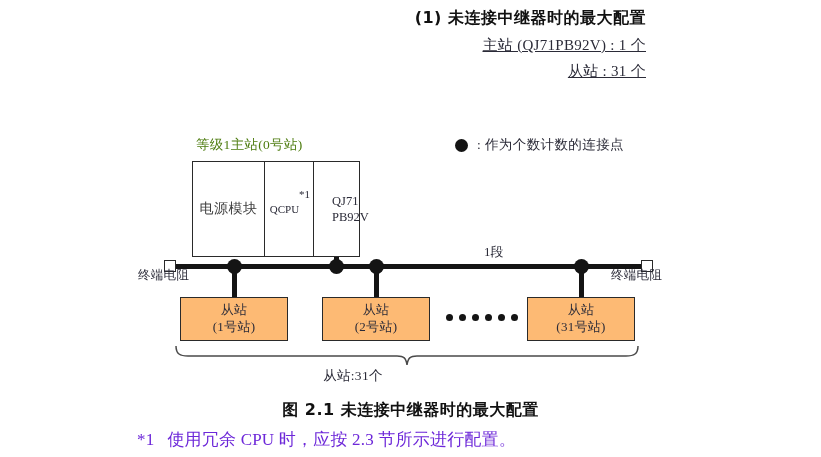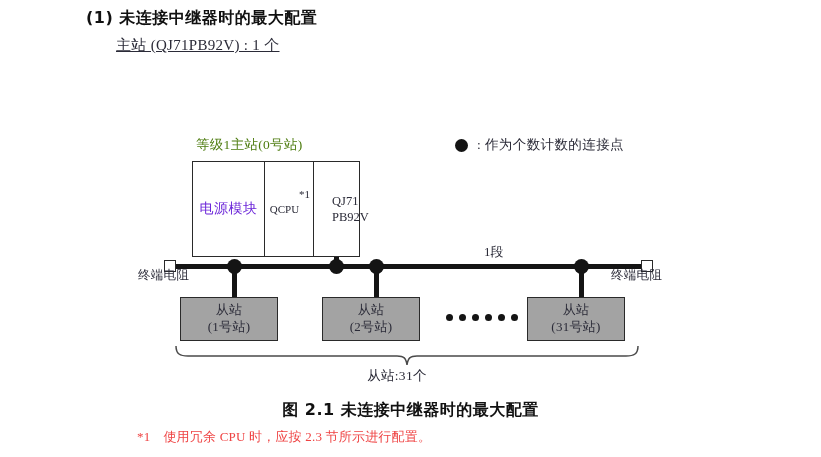--- a/index.html
+++ b/index.html
@@ -11,21 +11,21 @@
     width: 821px;
     height: 457px;
     position: relative;
     font-family: "Liberation Serif", "DejaVu Serif", serif;
     color: #1a1a1a;
     overflow: hidden;
   }
   .abs { position: absolute; }
 
   
-  #heading-block { left: 86px; top: 8px; width: 560px; }
+  #heading-block { left: 86px; top: 8px; width: 560px; text-align: right; }
   #heading-title {
     font-family: "DejaVu Sans", "Liberation Sans", sans-serif;
     font-weight: bold;
     font-size: 16px;
     letter-spacing: 0.5px;
     color: #111111;
     white-space: nowrap;
   }
   .spec-line {
     font-size: 15px;
@@ -57,21 +57,21 @@
   }
   .master-cell {
     box-sizing: border-box;
     display: flex; align-items: center; justify-content: center;
     position: relative;
   }
   #cell-power { width: 73px; border-right: 1.4px solid #2a2a2a; }
   #cell-cpu   { width: 50px; border-right: 1.4px solid #2a2a2a;
                 justify-content: flex-start; padding-left: 5px; }
   #cell-net   { width: 45px; justify-content: flex-start; padding-left: 18px; }
-  #power-text { font-size: 14px; color: #6d28d9; letter-spacing: 0.5px; }
+  #power-text { font-size: 14px; color: #404040; letter-spacing: 0.5px; }
   #cpu-text   { font-size: 11px; color: #2b2b38; }
   #cpu-note   { position: absolute; right: 3px; top: 26px; font-size: 11px; color: #2b2b38; }
   #net-text   { font-size: 12.5px; color: #2b2b38; line-height: 1.28; }
 
   
   #master-drop { left: 334px; top: 257px; width: 5px; height: 12px; background: #141414; }
 
   
   #bus-line { left: 170px; top: 264px; width: 476px; height: 5px; background: #141414; }
   .bus-node {
@@ -83,57 +83,58 @@
     border: 1.5px solid #2a2a2a; box-sizing: border-box; top: 260px;
   }
   .term-label { font-size: 12.5px; color: #2b2b38; top: 267px; white-space: nowrap; letter-spacing: 0.3px; }
   #seg-label { left: 452px; top: 243px; font-size: 13px; color: #2b2b38; white-space: nowrap; margin-left: 32px; }
 
   
   .slave-drop { width: 5px; height: 30px; background: #141414; top: 267px; }
 
   
   .slave-box {
-    width: 98px; height: 44px; top: 297px;
+    width: 108px; height: 44px; top: 297px;
     border: 1.4px solid #2a2a2a; box-sizing: border-box;
-    background: #a3a3a3;
+    background: #fdba74;
     display: flex; flex-direction: column;
     align-items: center; justify-content: center;
     line-height: 1.3;
   }
   .slave-box span { font-size: 13px; color: #2b2b38; letter-spacing: 0.3px; }
 
   
   #ellipsis { left: 446px; top: 314px; display: flex; gap: 6px; }
   #ellipsis i { width: 7px; height: 7px; border-radius: 50%; background: #141414; display: block; }
 
   
   #brace-wrap { left: 172px; top: 345px; }
   #total-label { left: 0; top: 367px; width: 732px; text-align: center;
-                 font-size: 13.5px; color: #2b2b38; letter-spacing: 0.3px; margin-left: 44px; }
+                 font-size: 13.5px; color: #2b2b38; letter-spacing: 0.3px; }
   #total-shift { position: relative; left: -13px; }
 
   
   #caption {
     left: 0; top: 400px; width: 821px; text-align: center;
     font-family: "DejaVu Sans", "Liberation Sans", sans-serif;
     font-weight: bold; font-size: 16px; color: #111111; letter-spacing: 0.5px;
   }
   #footnote {
-    left: 137px; top: 428px; font-size: 13px; color: #ef4444;
+    left: 137px; top: 428px; font-size: 17px; color: #6d28d9;
     white-space: nowrap; letter-spacing: 0.2px;
   }
   #footnote-mark { margin-right: 13px; }
 </style>
 </head>
 <body>
 
 <div class="abs" id="heading-block">
   <div id="heading-title">(1) 未连接中继器时的最大配置</div>
   <div class="spec-line">主站 (QJ71PB92V) : 1 个</div>
+  <div class="spec-line">从站 : 31 个</div>
 </div>
 
 <div class="abs" id="legend">
   <span id="legend-dot"></span>
   <span id="legend-text">: 作为个数计数的连接点</span>
 </div>
 
 <div class="abs" id="master-label">等级1主站(0号站)</div>
 
 <div class="abs" id="master-box">

